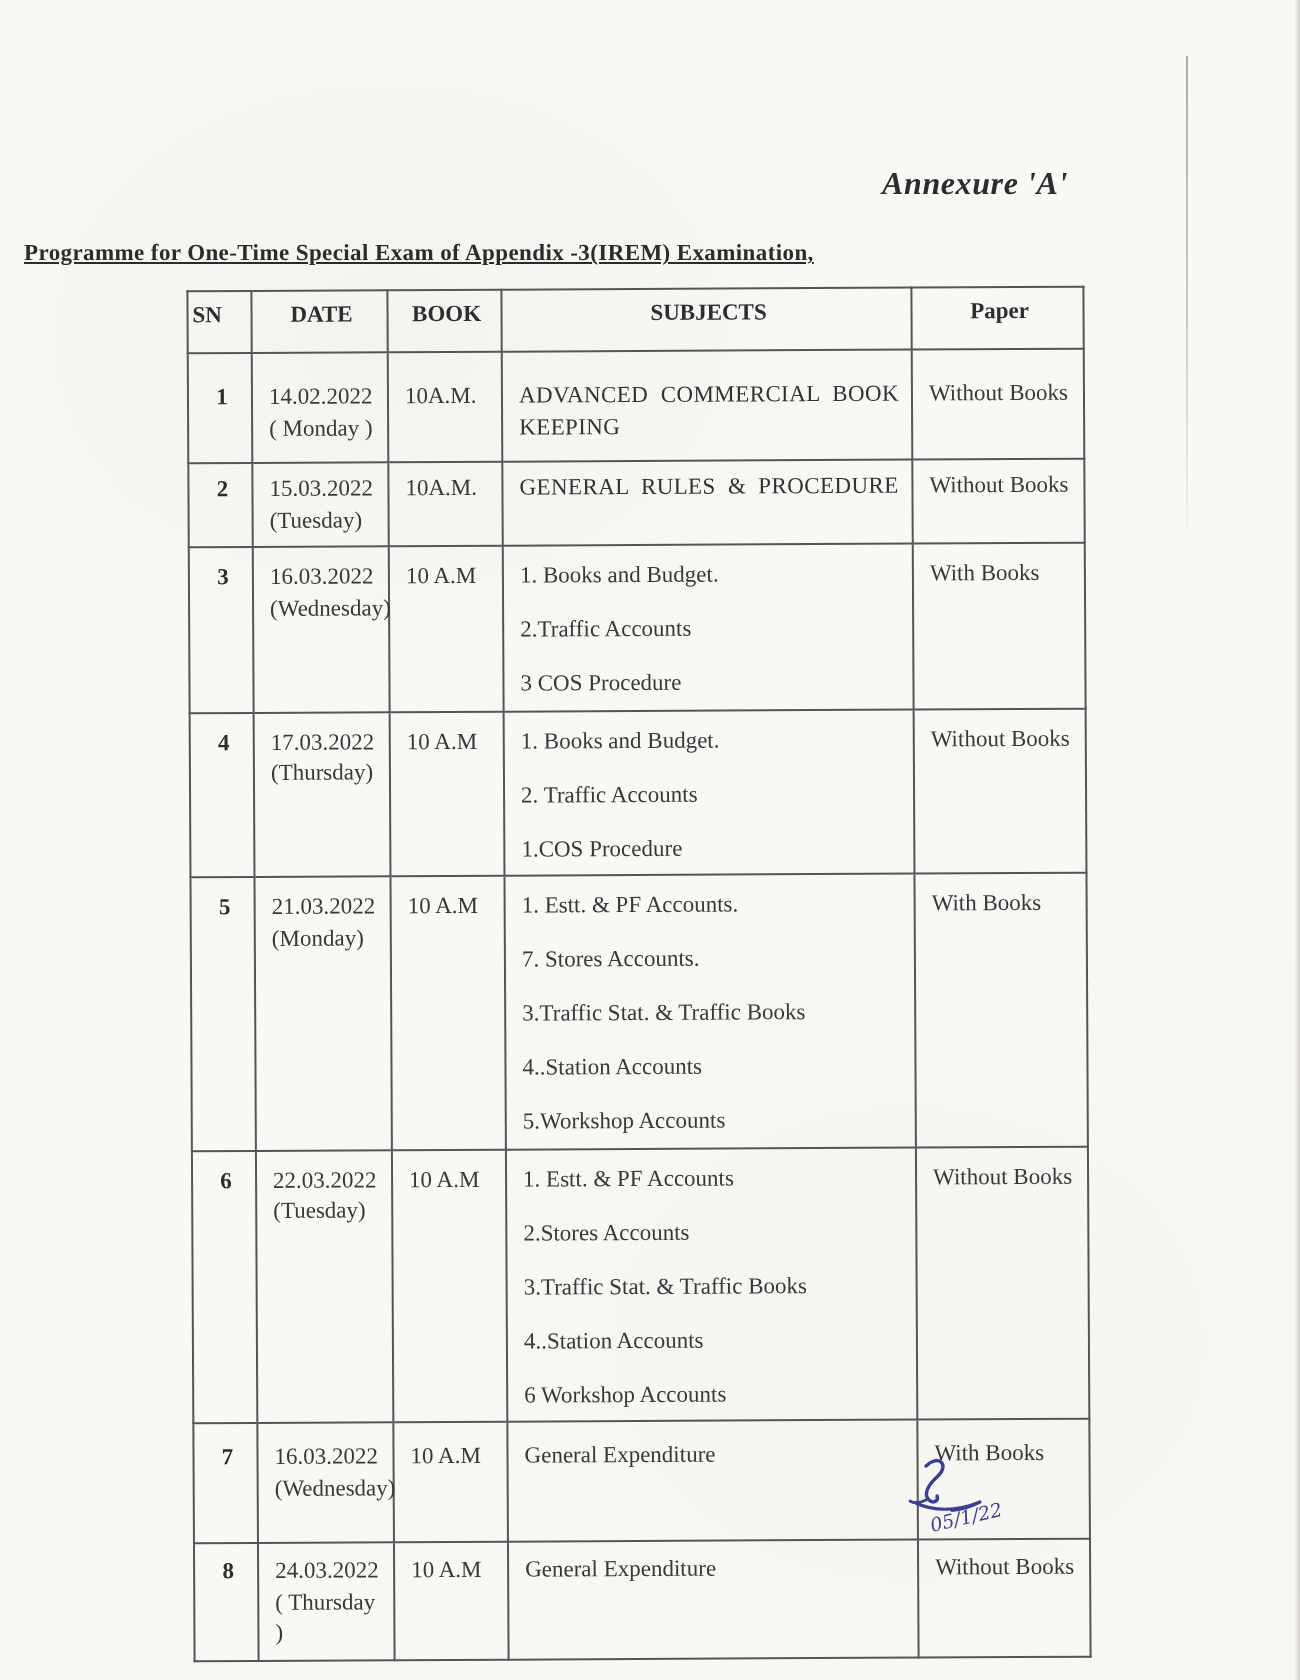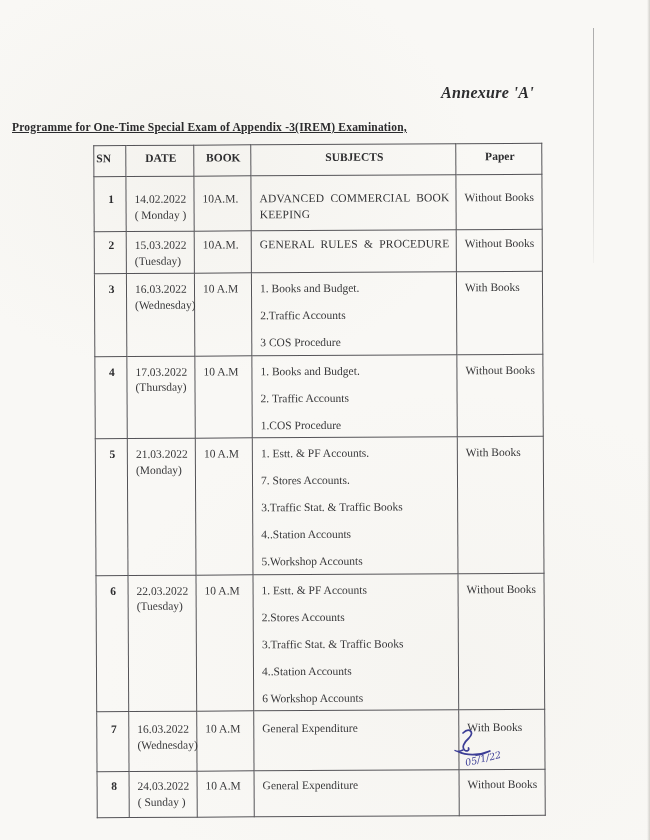--- a/index.html
+++ b/index.html
@@ -219,21 +219,21 @@
       <td class="cell-time">10 A.M</td>
       <td class="cell-subjects">
             <div class="subject-line">General Expenditure</div>
           </td>
       <td class="cell-paper">With Books</td>
     </tr>
         <tr class="r8">
       <td class="cell-sn">8</td>
       <td class="cell-date">
         <div class="date-text">24.03.2022</div>
-        <div class="day-text">( Sunday )</div>
+        <div class="day-text">( Thursday )</div>
       </td>
       <td class="cell-time">10 A.M</td>
       <td class="cell-subjects">
             <div class="subject-line">General Expenditure</div>
           </td>
       <td class="cell-paper">Without Books</td>
     </tr>
       </tbody>
   </table>
 

